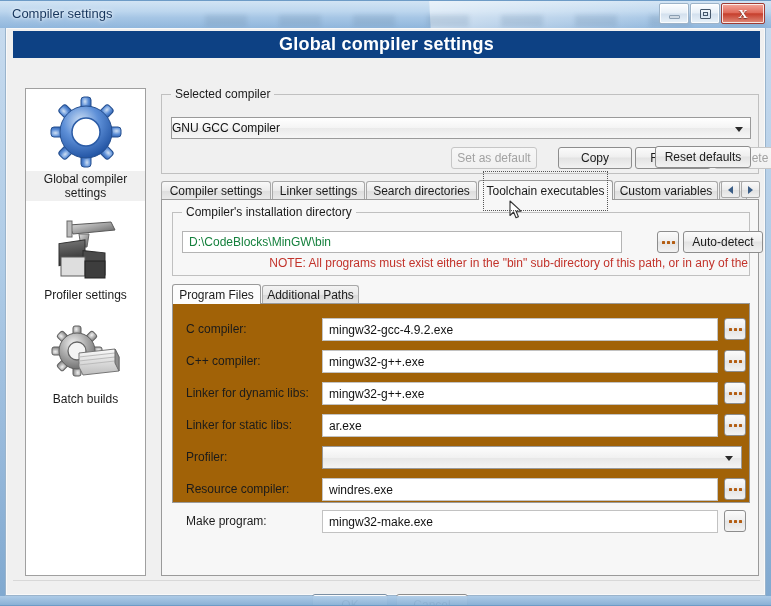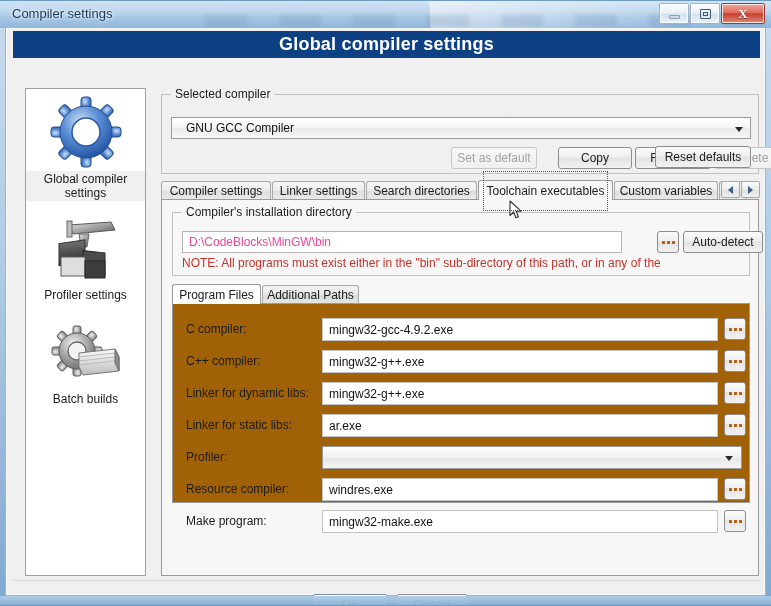--- a/index.html
+++ b/index.html
@@ -99,21 +99,21 @@
     display:inline-block;
     font-size:12px; color:#1b1b1b; line-height:14px;
     padding:1px 4px;
   }
   .side-item.selected .side-label {
     background:#f0f0f0;
   }
   .side-icon { display:block; margin:0 auto 2px auto; }
 
   
-  .content { position:absolute; left:155px; top:60px; width:600px; height:488px; }
+  .content { position:absolute; left:155px; top:60px; width:600px; height:488px;text-align:right; }
 
   .groupbox {
     position:absolute;
     border:1px solid #c0c0c0;
     background:transparent;
   }
   .groupbox > .gb-title {
     position:absolute; top:-8px; left:9px;
     background:#f0f0f0; padding:0 4px;
     font-size:12px; color:#1b1b1b;
@@ -122,21 +122,21 @@
   
   #gb-selected { left:0; top:6px; width:598px; height:80px; }
 
   .combo {
     position:absolute;
     height:22px;
     background: linear-gradient(180deg,#ffffff 0%,#f4f4f4 50%, #eaeaea 51%, #f6f6f6 100%);
     border:1px solid #9a9a9a;
     display:flex; align-items:center;
     font-size:12px; color:#111;
-    padding-left:14px;
+    padding-left:0;
   }
   .combo .arrow {
     position:absolute; right:7px; top:9px;
     width:0;height:0;border-left:4px solid transparent;border-right:4px solid transparent;border-top:5px solid #2a2a2a;
   }
   #cmb-compiler { left:9px; top:22px; width:580px; }
 
   .btn {
     position:absolute; height:22px;
     border:1px solid #8d8d8d; border-radius:3px;
@@ -189,21 +189,21 @@
   .tabpage {
     position:absolute; left:0; top:111px; width:598px; height:377px;
     background:#f7f7f7; border:1px solid #9a9a9a;
   }
 
   #gb-installdir { left:10px; top:12px; width:578px; height:64px; }
   .path-input {
     position:absolute; left:9px; top:18px; width:440px; height:22px;
     background:#ffffff; border:1px solid #b4b4b4;
     display:flex;align-items:center; padding-left:6px;
-    font-size:12px; color:#ec4899;
+    font-size:12px; color:#15803d;
   }
   .dots-btn {
     position:absolute; width:22px; height:22px;
     border:1px solid #8d8d8d; border-radius:3px;
     background: linear-gradient(180deg,#fbfbfb 0%,#efefef 45%,#e3e3e3 50%,#f2f2f2 100%);
     display:flex;align-items:center;justify-content:center; gap:2px;
   }
   .dots-btn i { width:3px;height:3px;background:#b35d12;display:block;border-radius:.5px; }
   #dots-path { left:484px; top:18px; }
   #btn-autodetect { position:absolute; left:510px; top:18px; width:80px; height:22px;

